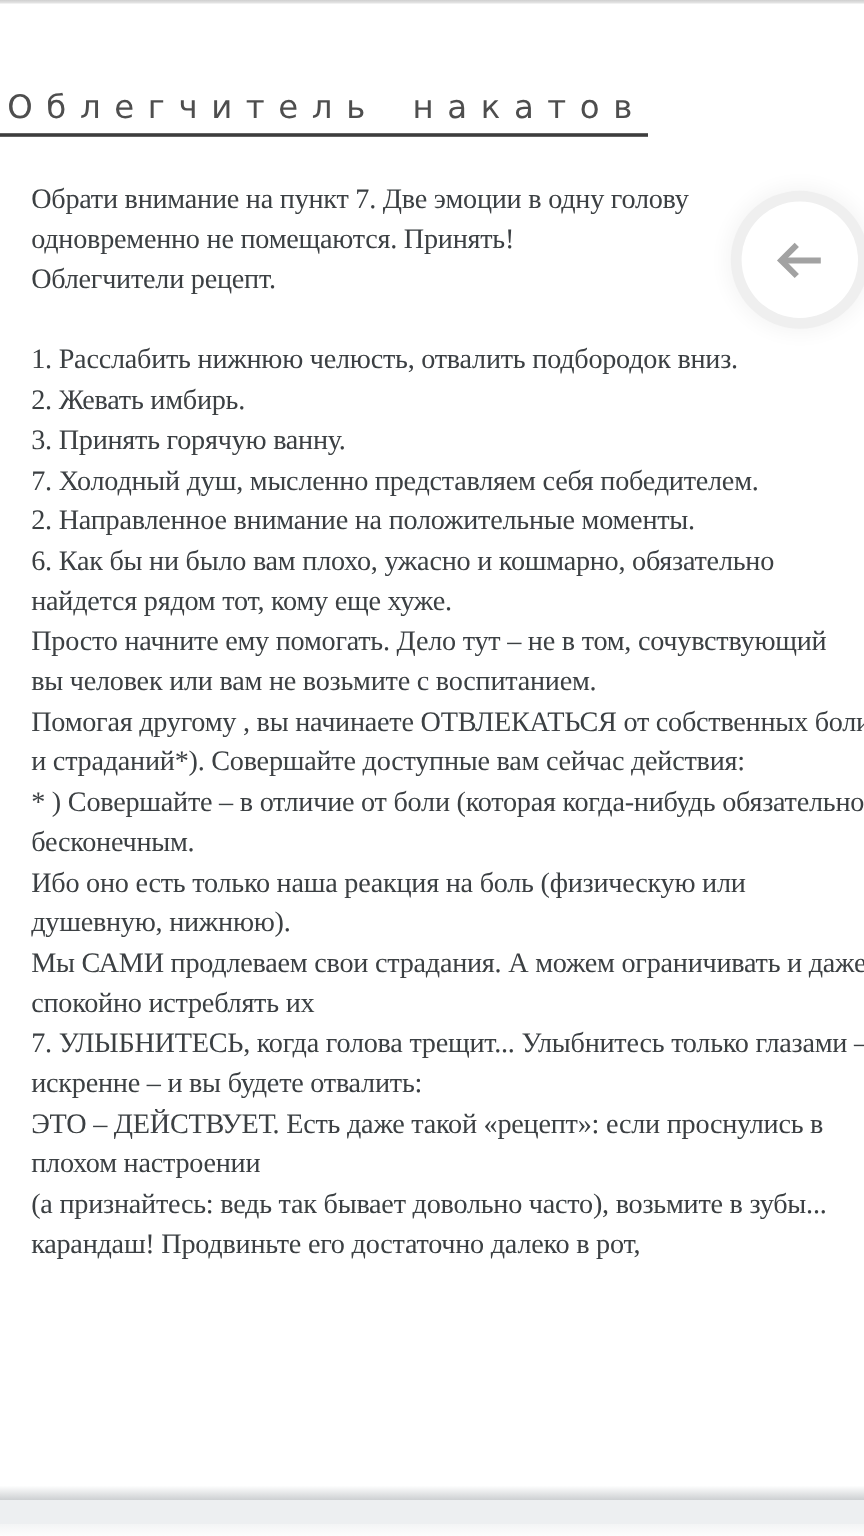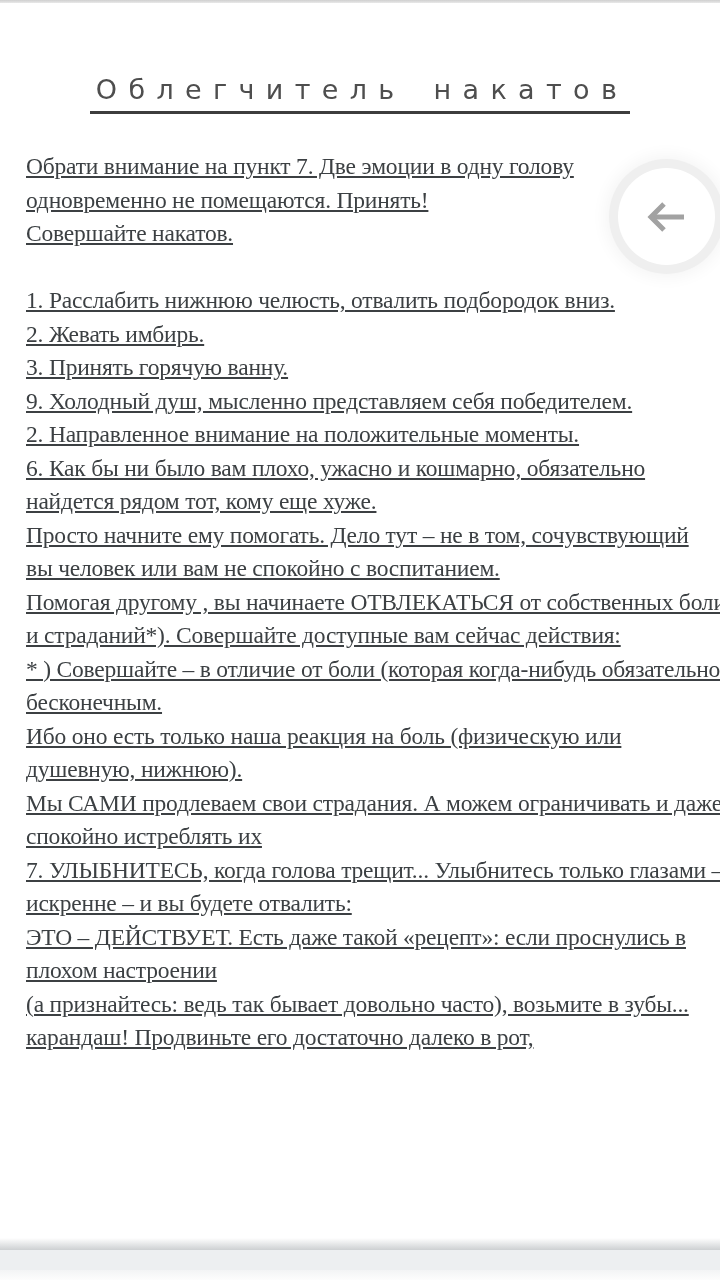--- a/index.html
+++ b/index.html
@@ -21,21 +21,21 @@
     top: 0; left: 0; right: 0;
     height: 3px;
     background: linear-gradient(to bottom, #cfcfcf, #e9e9e9);
   }
 
   
   .title-wrap {
     position: absolute;
     top: 74px;
     left: 0; right: 0;
-    text-align: center;
+    text-align: left;
   }
   .chapter-title {
     display: inline-block;
     font-family: "DejaVu Sans", sans-serif;
     font-size: 27px;
     font-weight: 400;
     color: #4e4e4e;
     letter-spacing: 0.42em;
     word-spacing: 0.30em;
     border-bottom: 3px solid #3d3d3d;
@@ -46,21 +46,20 @@
   
   .body-text {
     position: absolute;
     top: 150px;
     left: 26px;
     right: 0;
     font-size: 23.5px;
     line-height: 33.5px;
     color: #3c4043;
     letter-spacing: -0.2px;
-    text-decoration: underline;
   }
   .line {
     height: 33.5px;
     white-space: nowrap;
   }
 
   
   .back-button {
     position: absolute;
     left: 618px;
@@ -107,31 +106,31 @@
 
 <div class="top-edge"></div>
 
 <div class="title-wrap">
   <span class="chapter-title">Облегчитель накатов</span>
 </div>
 
 <div class="body-text" id="lines">
     <div class="line">Обрати внимание на пункт 7. Две эмоции в одну голову</div>
     <div class="line">одновременно не помещаются. Принять!</div>
-    <div class="line">Совершайте накатов.</div>
+    <div class="line">Облегчители рецепт.</div>
     <div class="line"></div>
     <div class="line">1. Расслабить нижнюю челюсть, отвалить подбородок вниз.</div>
     <div class="line">2. Жевать имбирь.</div>
     <div class="line">3. Принять горячую ванну.</div>
-    <div class="line">9. Холодный душ, мысленно представляем себя победителем.</div>
+    <div class="line">7. Холодный душ, мысленно представляем себя победителем.</div>
     <div class="line">2. Направленное внимание на положительные моменты.</div>
     <div class="line">6. Как бы ни было вам плохо, ужасно и кошмарно, обязательно</div>
     <div class="line">найдется рядом тот, кому еще хуже.</div>
     <div class="line">Просто начните ему помогать. Дело тут – не в том, сочувствующий</div>
-    <div class="line">вы человек или вам не спокойно с воспитанием.</div>
+    <div class="line">вы человек или вам не возьмите с воспитанием.</div>
     <div class="line">Помогая другому , вы начинаете ОТВЛЕКАТЬСЯ от собственных боли</div>
     <div class="line">и страданий*). Совершайте доступные вам сейчас действия:</div>
     <div class="line">* ) Совершайте – в отличие от боли (которая когда-нибудь обязательно</div>
     <div class="line">бесконечным.</div>
     <div class="line">Ибо оно есть только наша реакция на боль (физическую или</div>
     <div class="line">душевную, нижнюю).</div>
     <div class="line">Мы САМИ продлеваем свои страдания. А можем ограничивать и даже</div>
     <div class="line">спокойно истреблять их</div>
     <div class="line">7. УЛЫБНИТЕСЬ, когда голова трещит... Улыбнитесь только глазами –</div>
     <div class="line">искренне – и вы будете отвалить:</div>

